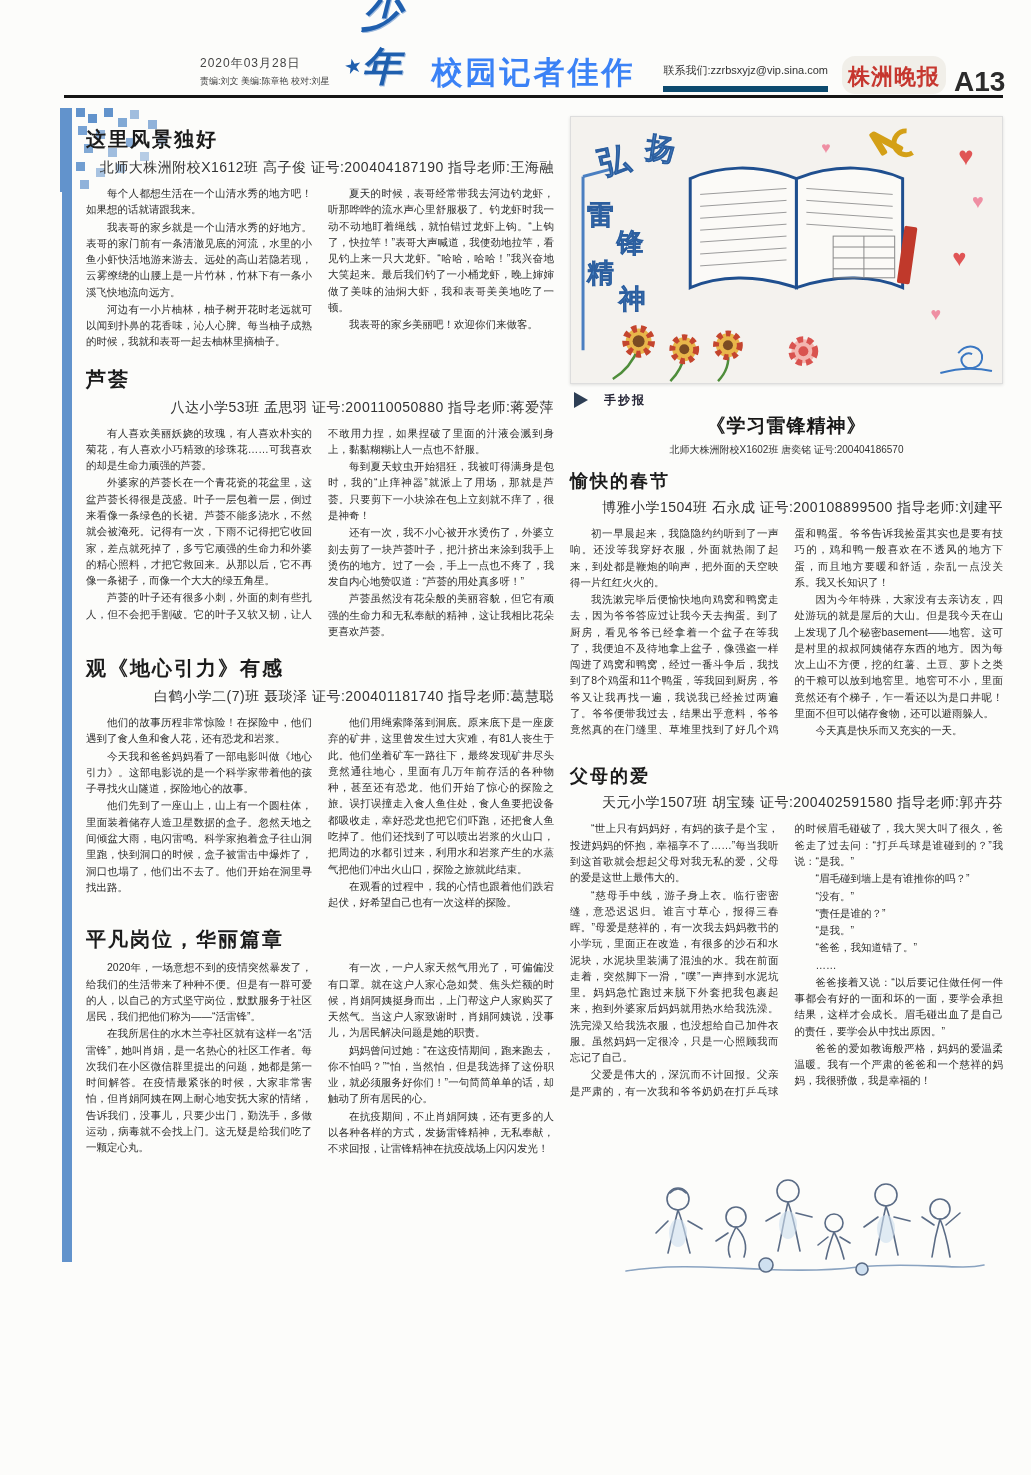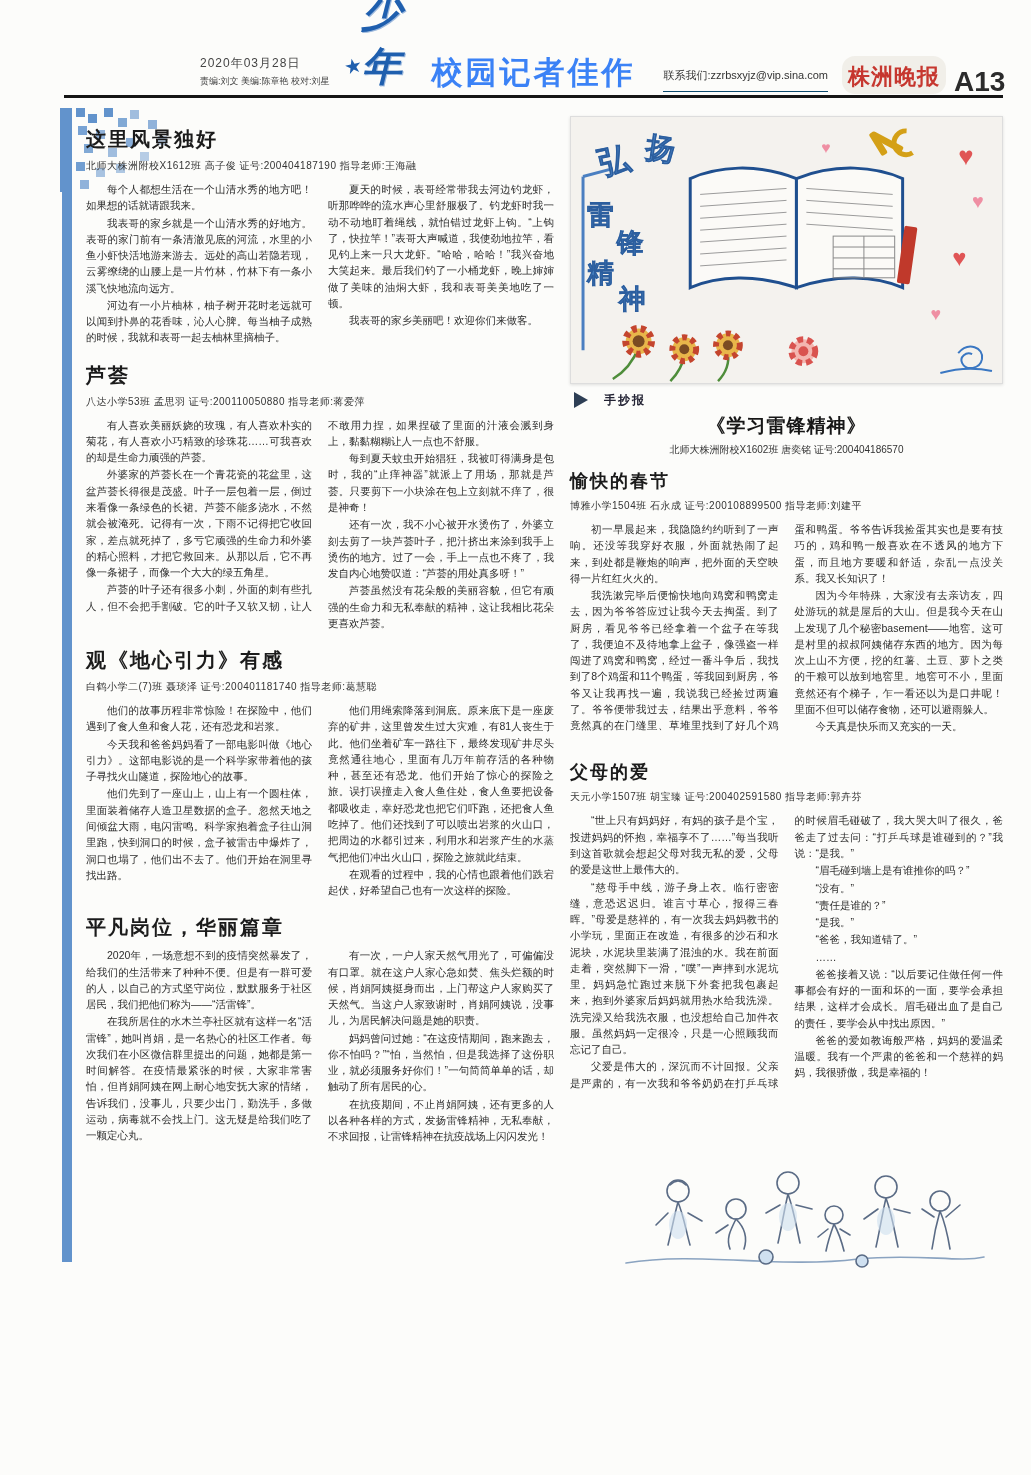--- a/index.html
+++ b/index.html
@@ -36,21 +36,21 @@
     font-family:"Liberation Serif", serif;
   }
   .vbar { width:7px; height:34px; background:#111; margin-bottom:2px; }
   .section-title {
     font-size:31px; font-weight:bold; color:#3b82f6; letter-spacing:3px;
     white-space:nowrap; font-family:"Liberation Sans", sans-serif;
   }
   .spacer { flex:1; }
   .contact {
     font-size:11px; color:#333; padding-bottom:8px;
-    border-bottom:1px solid #0c4a6e; margin-bottom:2px; white-space:nowrap;text-align:center;
+    border-bottom:6px solid #0c4a6e; margin-bottom:2px; white-space:nowrap;text-align:center;
   }
   .brand-block { display:flex; align-items:flex-end; gap:8px; }
   .brand {
     font-size:22px; font-weight:bold; color:#c6372f; letter-spacing:1px;
     background:#f1efe9; padding:6px 6px 2px 6px; white-space:nowrap;
     font-family:"Liberation Serif", serif;
     border-radius:13px;
   }
   .pageno { font-size:28px; font-weight:bold; color:#2b2b2b; line-height:0.9; }
   .header-rule {
@@ -66,21 +66,21 @@
   .col-right { flex:1; display:flex; flex-direction:column; }
 
   
   .article { margin-bottom:16px; }
   .a-title {
     font-size:20px; font-weight:bold; color:#1b1b1b;
     letter-spacing:2px; margin:10px 0 6px 0;
   }
   .a-title.small { font-size:18px; }
   .a-byline {
-    text-align:left; font-size:10px; color:#333; margin-bottom:8px;
+    text-align:right; font-size:14px; color:#333; margin-bottom:8px;
     letter-spacing:0.5px;
   }
   .a-body {
     column-count:2; column-gap:16px;
     font-size:10.5px; line-height:1.55; color:#2d2d2d;
     text-align:justify;
   }
   .a-body p { text-indent:2em; margin-bottom:1px; }
 
   

